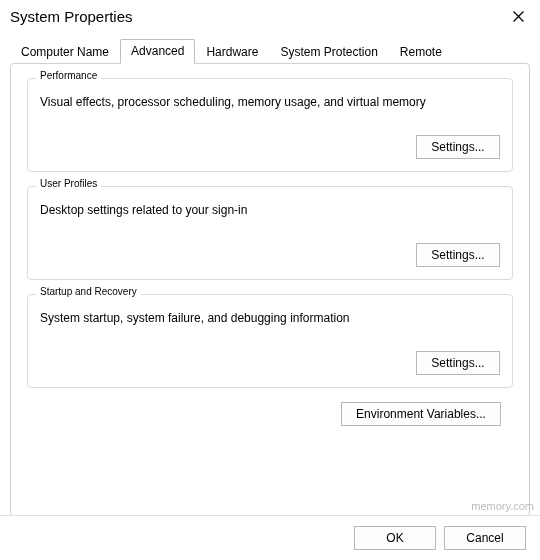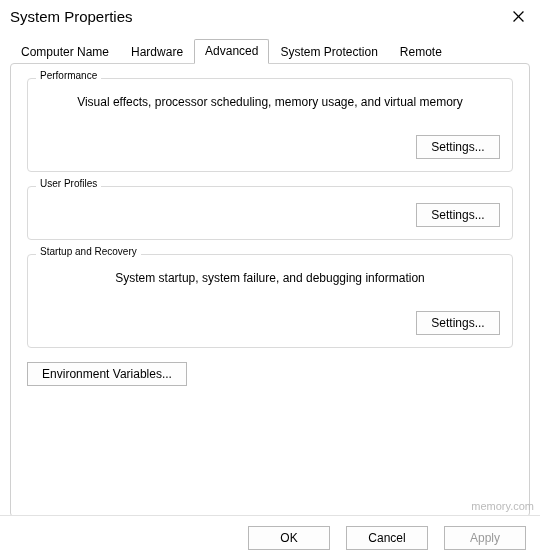--- a/index.html
+++ b/index.html
@@ -65,44 +65,44 @@
       padding: 16px 12px 12px 12px;
       margin-bottom: 14px;
     }
     .group .legend {
       position: absolute;
       top: -9px; left: 8px;
       background: #fff;
       padding: 0 4px;
       font-size: 10px;
     }
-    .group .desc { margin: 0 0 26px 0; text-align: center; }
+    .group .desc { margin: 0 0 26px 0; }
     .group .btn-row { display: flex; justify-content: flex-end; }
 
     .btn {
       min-width: 84px;
       padding: 4px 12px;
       border: 1px solid #b8b8b8;
       background: #fdfdfd;
       border-radius: 0;
       font-size: 12px;
       font-family: inherit;
       cursor: default;
       text-align: center;
     }
 
     .env-row {
-      display: flex; 
+      display: flex; justify-content: flex-end;
       margin-top: 6px;
       padding-right: 12px;
     }
 
     .bottom-bar {
       border-top: 1px solid #e2e2e2;
-      display: flex; justify-content: flex-end; gap: 16px;
+      display: flex; justify-content: flex-end; gap: 8px;
       padding: 10px 14px;
       position: absolute;
       bottom: 0; left: 0; right: 0;
       background: #fff;
     }
     .bottom-bar .btn { min-width: 82px; }
     .btn.disabled { color: #9a9a9a; }
 
     .watermark {
       position: absolute;
@@ -120,39 +120,40 @@
   <div class="close">
     <svg viewBox="0 0 10 10">
       <line x1="0.5" y1="0.5" x2="9.5" y2="9.5" stroke="#000" stroke-width="1.1"></line>
       <line x1="9.5" y1="0.5" x2="0.5" y2="9.5" stroke="#000" stroke-width="1.1"></line>
     </svg>
   </div>
 </div>
 
 <div class="tab-strip">
   <div class="tab">Computer Name</div>
+  <div class="tab active">Advanced</div>
   <div class="tab">Hardware</div>
-  <div class="tab active">Advanced</div>
   <div class="tab">System Protection</div>
   <div class="tab">Remote</div>
 </div>
 
 <div class="tab-panel">
 
 
   <div class="group">
     <span class="legend">Performance</span>
     <p class="desc">Visual effects, processor scheduling, memory usage, and virtual memory</p>
     <div class="btn-row">
       <button class="btn">Settings...</button>
     </div>
   </div>
 
   <div class="group">
     <span class="legend">User Profiles</span>
+    <p class="desc">Desktop settings related to your sign-in</p>
     <div class="btn-row">
       <button class="btn">Settings...</button>
     </div>
   </div>
 
   <div class="group">
     <span class="legend">Startup and Recovery</span>
     <p class="desc">System startup, system failure, and debugging information</p>
     <div class="btn-row">
       <button class="btn">Settings...</button>
@@ -163,14 +164,13 @@
     <button class="btn" style="min-width:160px">Environment Variables...</button>
   </div>
 
 </div>
 
 <span class="watermark">memory.com</span>
 
 <div class="bottom-bar">
   <button class="btn">OK</button>
   <button class="btn">Cancel</button>
-  <button class="btn disabled">Apply</button>
 </div>
 
 </body></html>

